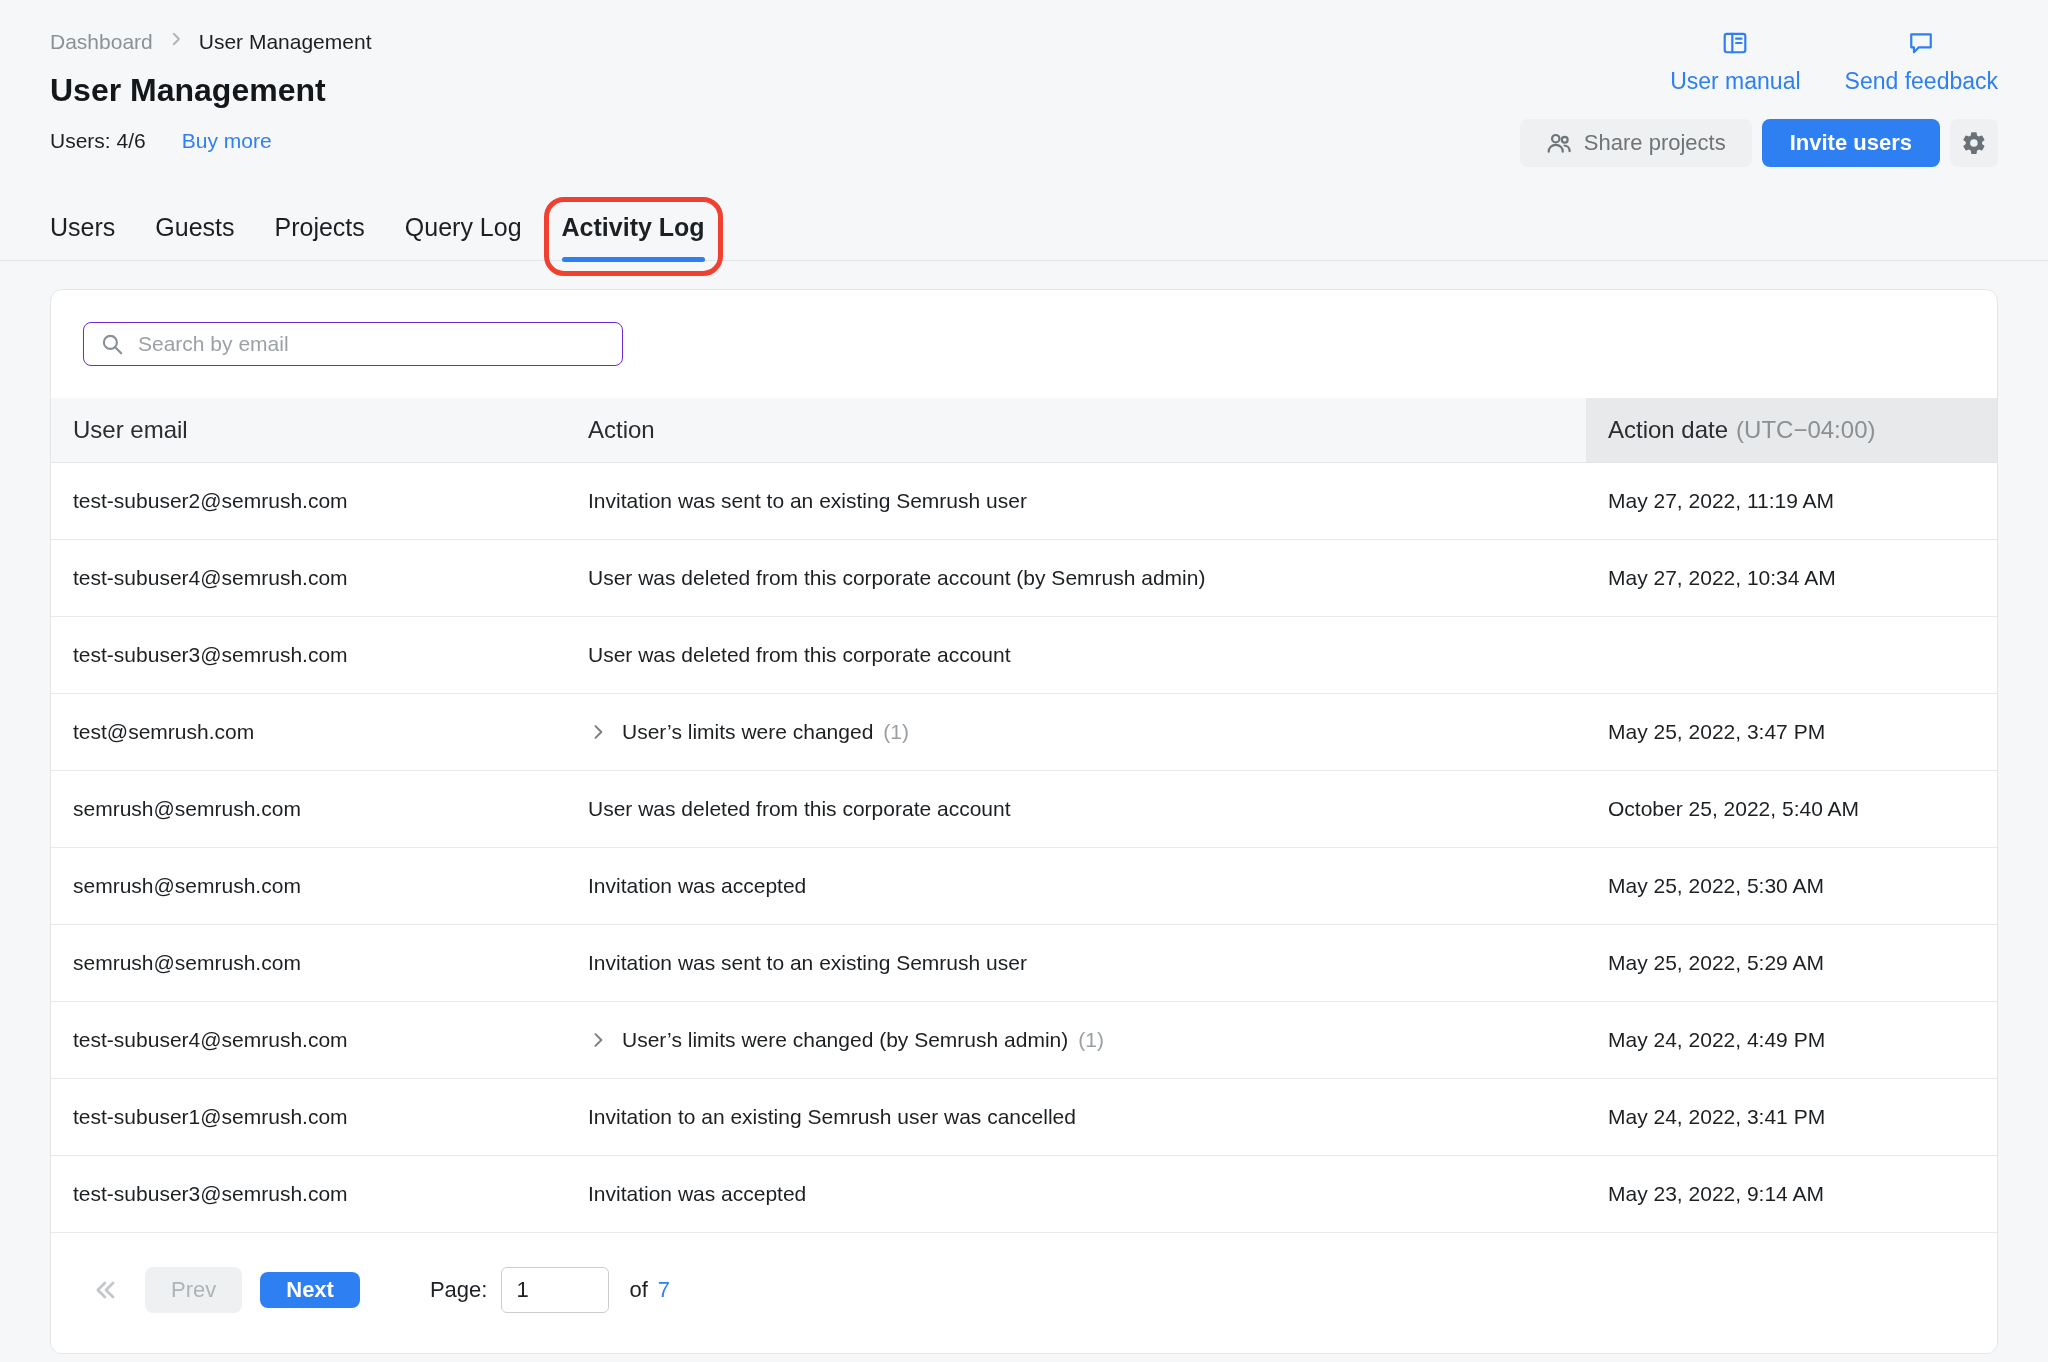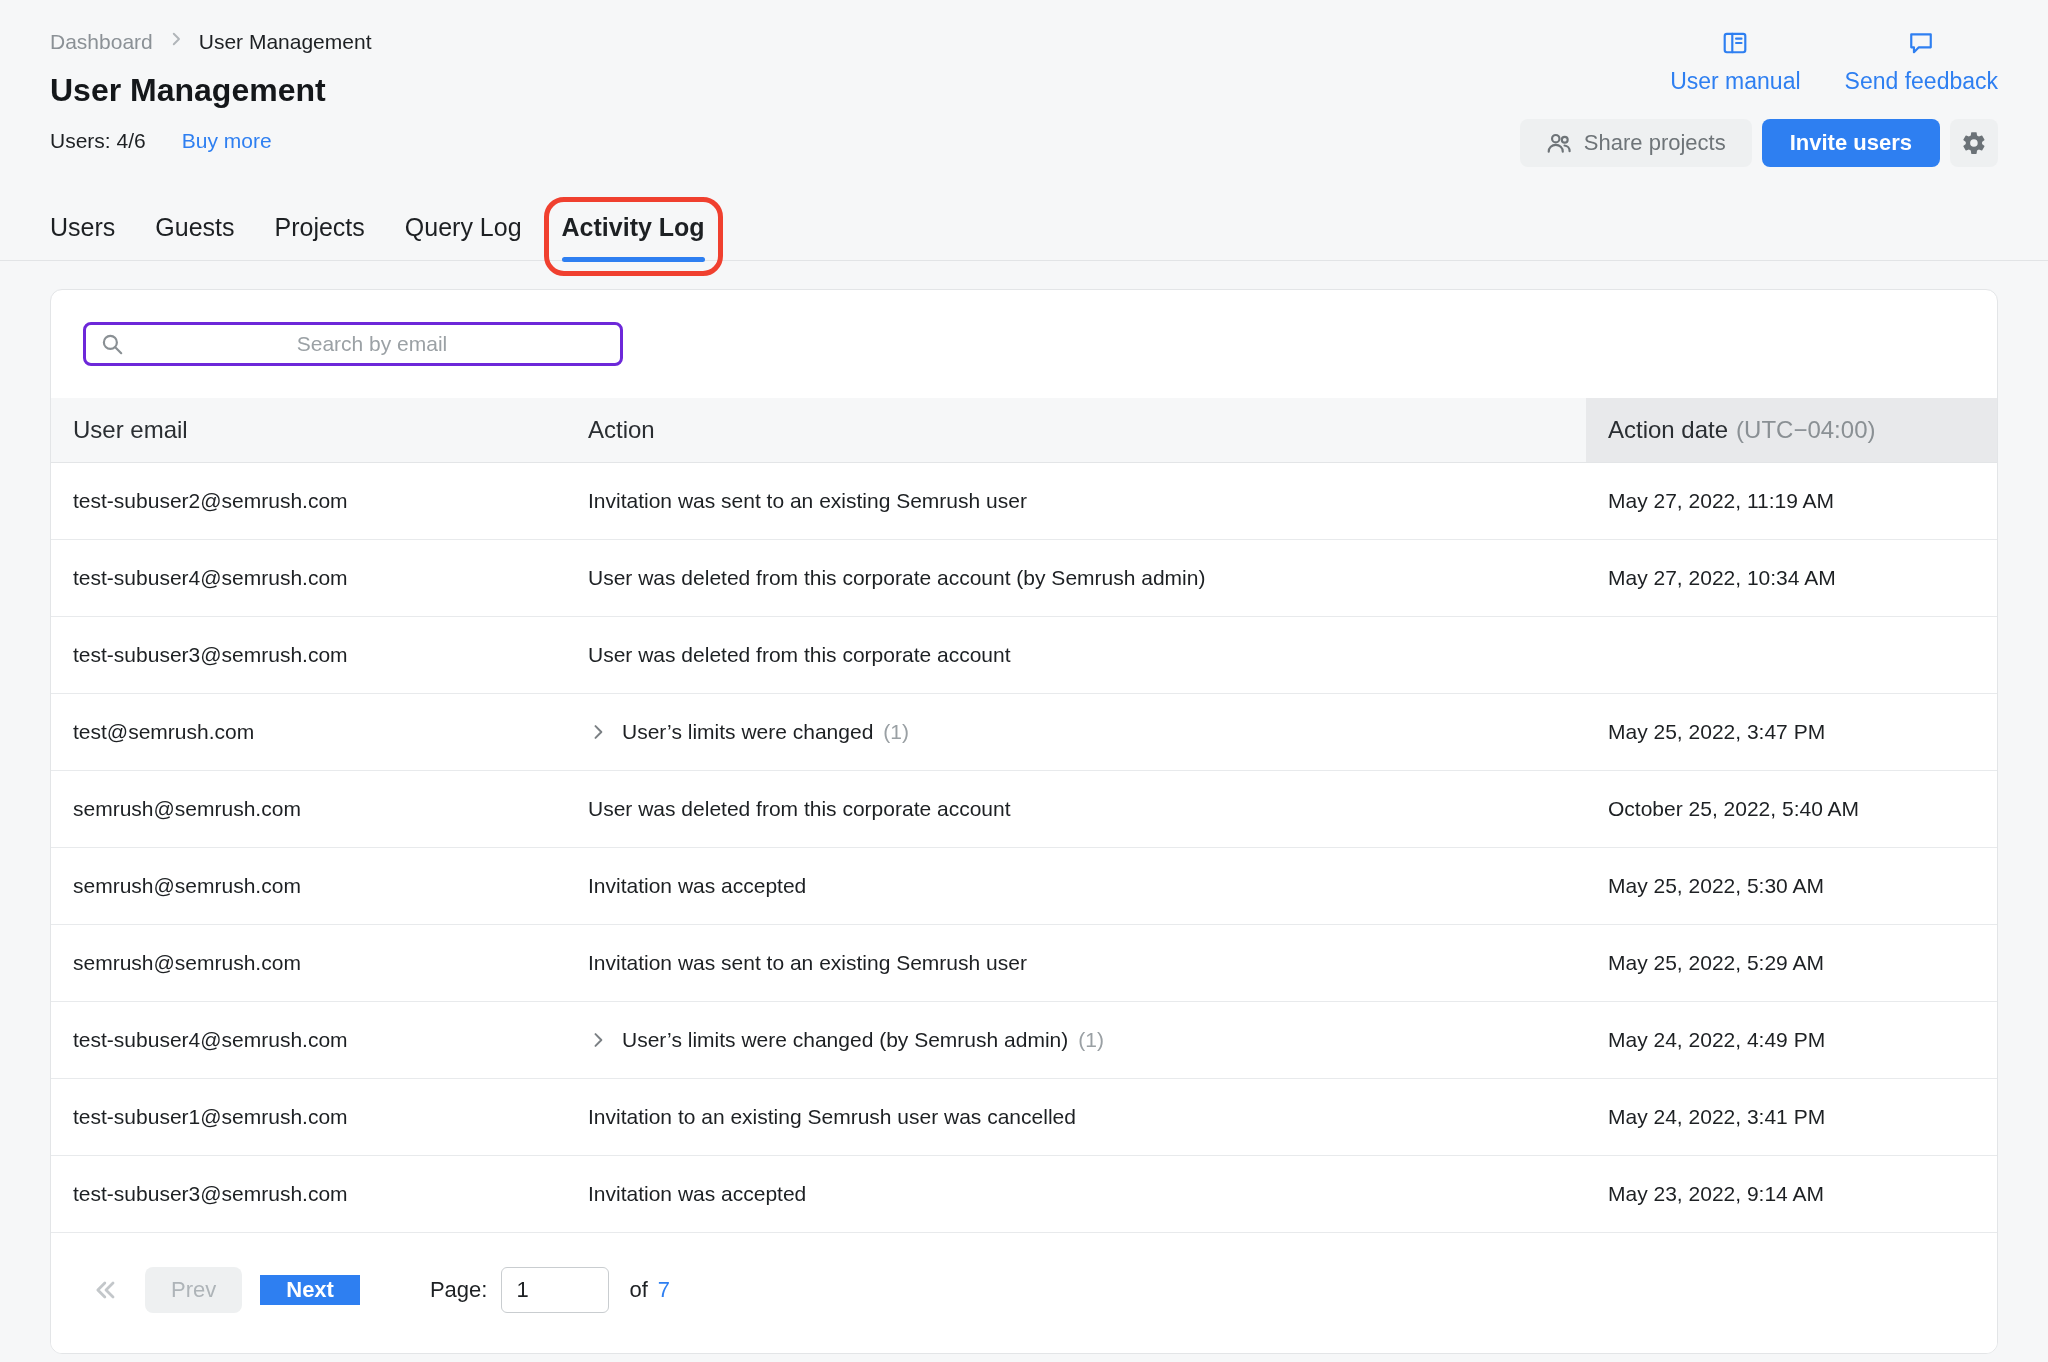--- a/index.html
+++ b/index.html
@@ -43,42 +43,42 @@
   .card {
     margin:28px 50px 0 50px;
     background:#ffffff;
     border:1px solid #e3e5e7;
     border-radius:12px;
     overflow:hidden;
   }
   .search-area { padding:32px; }
   .search-wrap { position:relative; width:540px; }
   .search-wrap input {
-    width:100%; height:44px; border:3px solid #6d28d9; border-radius:8px;
-    padding:0 16px 0 54px; font-size:21px; font-family:inherit; color:#1d2023; outline:none;text-align:center;
+    width:100%; height:44px; border:1px solid #6d28d9; border-radius:8px;
+    padding:0 16px 0 54px; font-size:21px; font-family:inherit; color:#1d2023; outline:none;
   }
   .search-wrap input::placeholder { color:#9ba1a5; }
   .search-icon { position:absolute; left:16px; top:9px; color:#8a9094; }
 
   
   .thead { display:grid; grid-template-columns:515px 1020px 1fr; background:#f6f7f8; border-bottom:1px solid #e3e5e7; }
   .th { font-size:24px; color:#2a2e32; padding:0 22px; height:64px; display:flex; align-items:center; gap:8px; }
   .th.col-date { background:#e8e9eb; }
   .th .tz { color:#8a9094; }
   .tr { display:grid; grid-template-columns:515px 1020px 1fr; border-bottom:1px solid #e8eaec; background:#fff; }
   .tr:last-child { border-bottom:1px solid #e8eaec; }
   .td { font-size:21px; color:#1d2023; padding:0 22px; height:76px; display:flex; align-items:center; }
   .td .chev { display:inline-flex; align-items:center; margin-right:14px; color:#7b8084; cursor:pointer; }
   .td .count { color:#9aa0a4; margin-left:10px; }
 
   
   .pagination { display:flex; align-items:center; padding:34px 32px 40px 32px; background:#fff; }
   .pg-first { background:transparent; border:none; color:#c3c7ca; width:46px; height:46px; display:flex; align-items:center; justify-content:center; cursor:default; }
   .pg-prev { background:#eef0f1; color:#aeb4b8; border:none; border-radius:8px; height:46px; padding:0 26px; font-size:22px; font-family:inherit; margin-left:16px; cursor:default; }
-  .pg-next { background:var(--accent); color:#fff; border:none; border-radius:0; height:30px; padding:0 26px; font-size:22px; font-weight:700; font-family:inherit; margin-left:18px; cursor:pointer; }
+  .pg-next { background:var(--accent); color:#fff; border:none; border-radius:8px; height:36px; padding:0 26px; font-size:22px; font-weight:700; font-family:inherit; margin-left:18px; cursor:pointer; }
   .pg-label { margin-left:70px; font-size:22px; color:#1d2023; }
   .pg-input { margin-left:14px; width:108px; height:46px; border:1px solid #c9cdd0; border-radius:6px; padding:0 14px; font-size:22px; font-family:inherit; color:#1d2023; outline:none; }
   .pg-of { margin-left:20px; font-size:22px; color:#1d2023; display:flex; gap:10px; }
   .pg-of .total { color:var(--accent); cursor:pointer; }
 
   svg { display:block; }
 </style>
 </head>
 <body>
 

